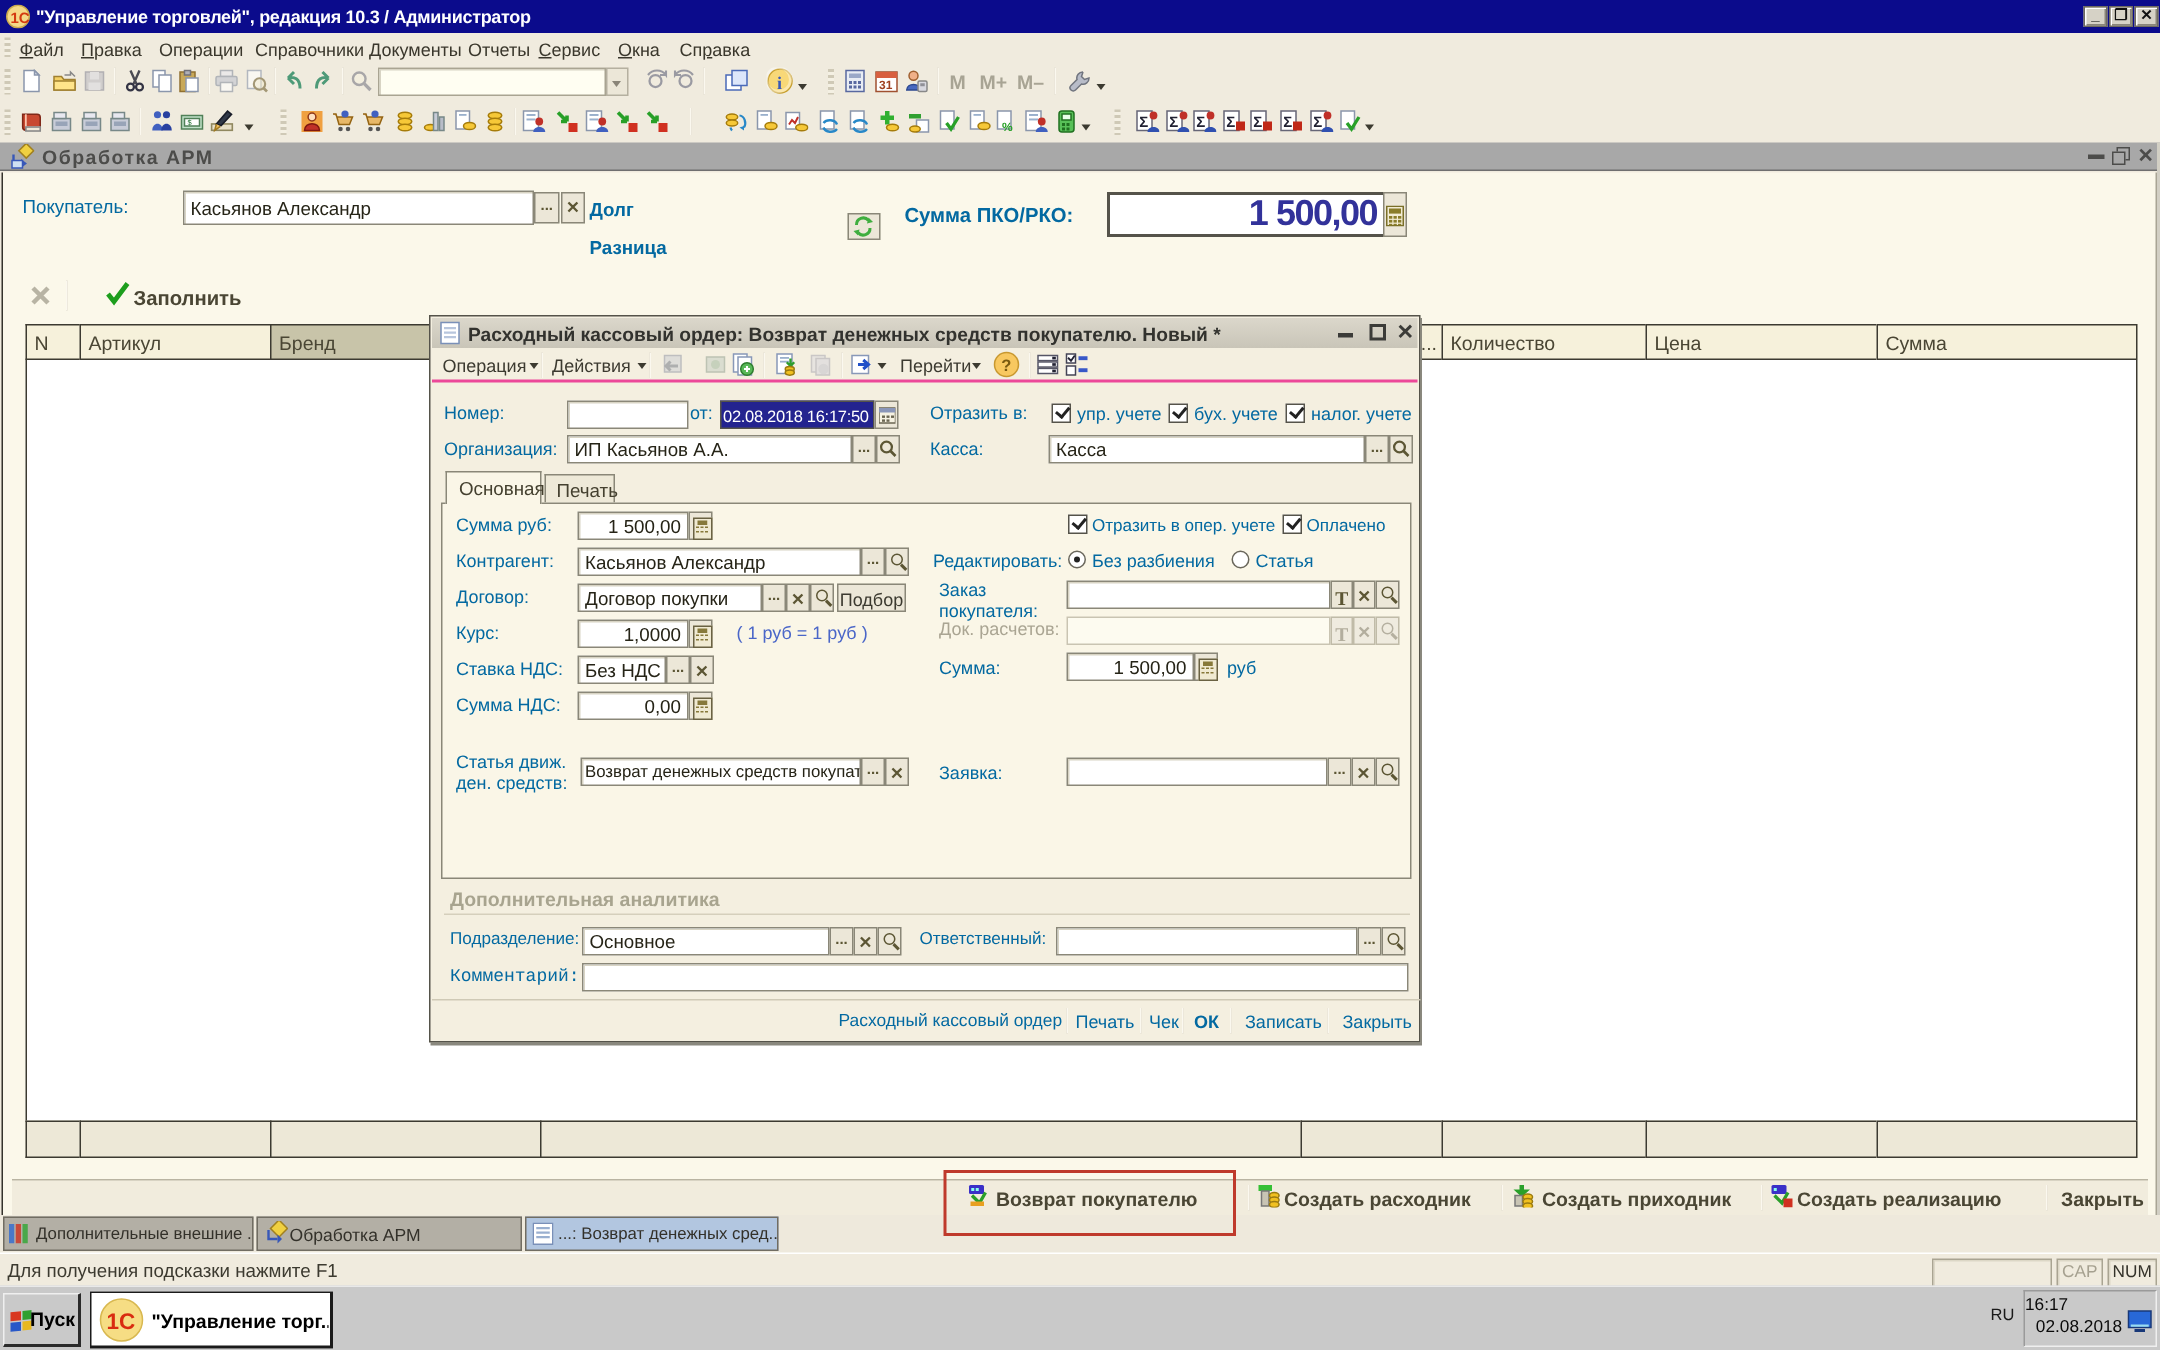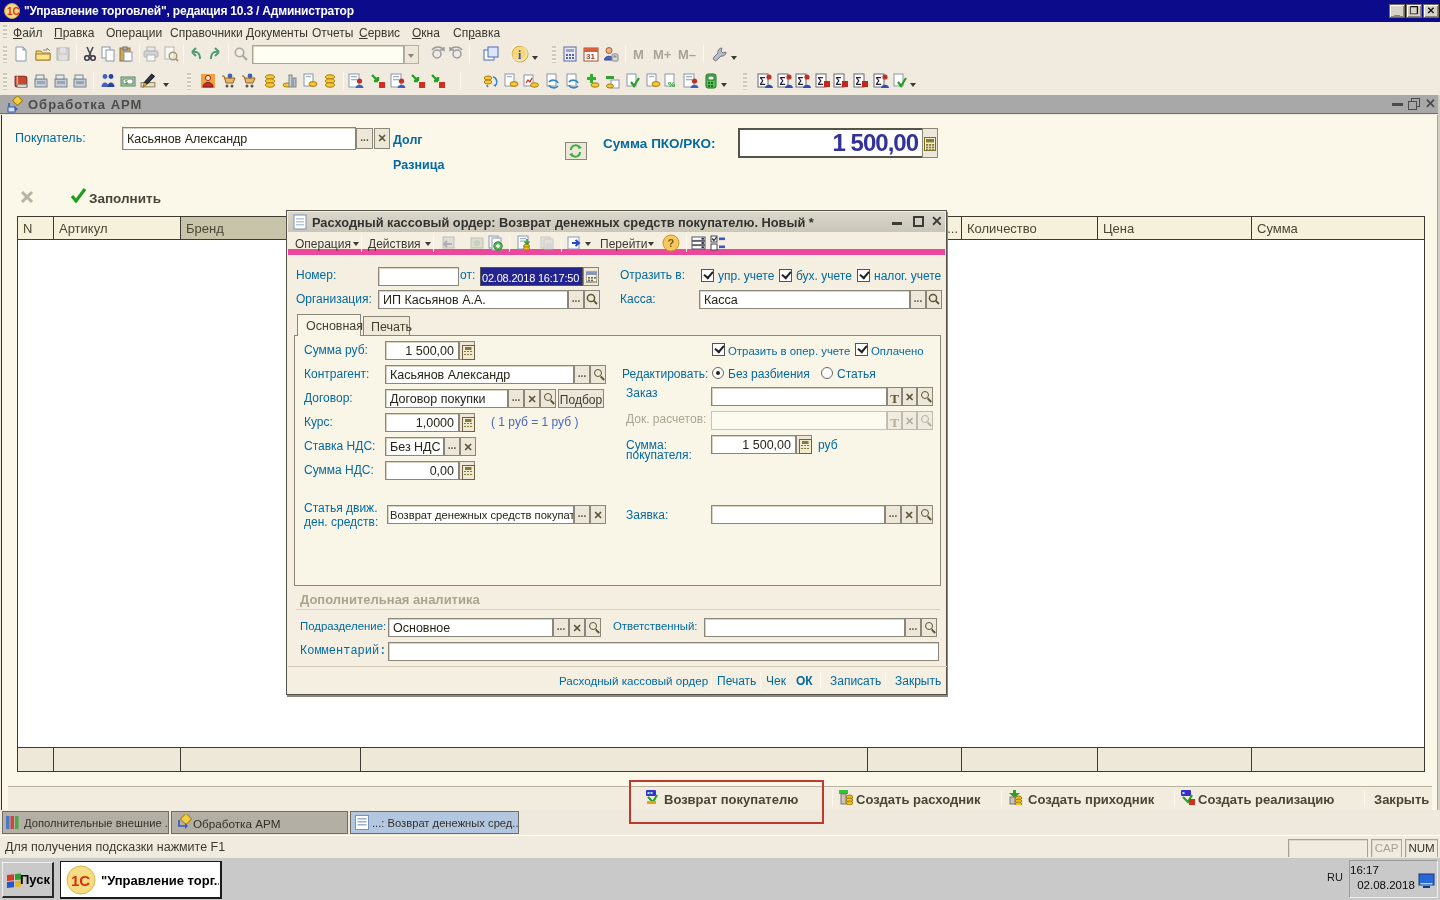--- a/index.html
+++ b/index.html
@@ -31,21 +31,21 @@
 .fbtn.magg::after{content:"";position:absolute;left:9px;top:10.5px;width:4.5px;height:2px;background:#b5b0a0;transform:rotate(45deg);}
 .fbtn.calc::before{content:"";position:absolute;left:2px;top:2.5px;width:11px;height:13px;background-color:#f0ead2;background-image:linear-gradient(#87793a,#87793a);background-repeat:no-repeat;background-position:1.5px 1.5px;background-size:6.5px 3px;border:1px solid #6a6243;}
 .fbtn.calc::after{content:"";position:absolute;left:4.4px;top:8.5px;width:1.8px;height:1.8px;background:#87793a;box-shadow:3px 0 #87793a,6px 0 #87793a,0 3px #87793a,3px 3px #87793a,6px 3px #87793a;}
 
 .th{position:absolute;background:#f6f1db;border-left:1px solid #3c3a31;border-top:1px solid #3c3a31;border-bottom:1px solid #3c3a31;color:#4a4634;font-size:13px;padding:4px 0 0 5px;height:24px;}
 .tf{position:absolute;background:#ede8d7;border-left:1px solid #3c3a31;border-top:1px solid #3c3a31;border-bottom:1px solid #3c3a31;height:25px;}
 
 #dlg{left:286px;top:210px;width:661px;height:485px;background:#f4efe0;border:1px solid #55534a;box-shadow:1px 2px 0 #8a887e;}
 #dlgcap{position:absolute;left:1px;top:1px;right:1px;height:20px;background:linear-gradient(#dbd7cb,#c9c5b8);}
 #dlgcap .t{position:absolute;left:24px;top:3px;font-size:12.8px;font-weight:bold;color:#32322e;}
-#dlgtb{position:absolute;left:1px;top:21px;right:1px;height:23px;border-bottom:6px solid #ec4899;}
+#dlgtb{position:absolute;left:1px;top:21px;right:1px;height:23px;border-bottom:2px solid #ec4899;}
 .dtxt{position:absolute;top:5px;font-size:12px;color:#3c3a30;}
 .cb{position:absolute;width:13px;height:13px;background:#fff;border:1px solid #55534a;}
 .cb:after{content:"";position:absolute;left:2px;top:1px;width:7px;height:4px;border-left:2px solid #222;border-bottom:2px solid #222;transform:rotate(-50deg);}
 .rad{position:absolute;width:12px;height:12px;background:#fff;border:1px solid #6a675c;border-radius:50%;}
 .rad.sel:after{content:"";position:absolute;left:3px;top:3px;width:4px;height:4px;background:#222;border-radius:50%;}
 .gb-line{position:absolute;height:1px;background:#d5cfbc;}
 #dlg .lab{font-size:12px;}
 .sm{font-size:11.4px !important;}
 
 .btxt{position:absolute;font-size:13px;font-weight:bold;color:#4a4634;white-space:nowrap;}
@@ -804,21 +804,21 @@
     <div class="cb" style="left:418px;top:8px;"></div>
       <div class="lab sm" style="left:434px;top:10px;">Отразить в опер. учете</div>
     <div class="cb" style="left:561px;top:8px;"></div>
       <div class="lab sm" style="left:577px;top:10px;">Оплачено</div>
     <div class="lab" style="left:328px;top:32px;">Редактировать:</div>
     <div class="rad sel" style="left:418px;top:32px;"></div>
       <div class="lab" style="left:434px;top:32px;">Без разбиения</div>
     <div class="rad" style="left:527px;top:32px;"></div>
       <div class="lab" style="left:543px;top:32px;">Статья</div>
     <div class="lab" style="left:332px;top:51px;">Заказ</div>
-    <div class="lab" style="left:332px;top:65px;margin-top:48px;">покупателя:</div>
+    <div class="lab" style="left:332px;top:65px;">покупателя:</div>
     <div class="inp" style="left:417px;top:52px;width:176px;height:19px;"></div>
     <div class="fbtn" style="left:593px;top:52px;width:15px;height:19px;padding-top:3px;font-family:'Liberation Serif',serif;font-size:13px;">T</div>
     <div class="fbtn" style="left:608px;top:52px;width:15px;height:19px;padding-top:3px;">✕</div>
     <div class="fbtn mag" style="left:623px;top:52px;width:16px;height:19px;padding-top:2px;"></div>
     <div class="lab" style="left:332px;top:77px;color:#aaa593;">Док. расчетов:</div>
     <div class="inp" style="left:417px;top:76px;width:176px;height:19px;border-color:#c9c4b2;box-shadow:none;background:#fdfbf0;"></div>
     <div class="fbtn gray" style="left:593px;top:76px;width:15px;height:19px;padding-top:3px;font-family:'Liberation Serif',serif;font-size:13px;">T</div>
     <div class="fbtn gray" style="left:608px;top:76px;width:15px;height:19px;padding-top:3px;">✕</div>
     <div class="fbtn gray magg" style="left:623px;top:76px;width:16px;height:19px;padding-top:2px;"></div>
     <div class="lab" style="left:332px;top:103px;">Сумма:</div>

